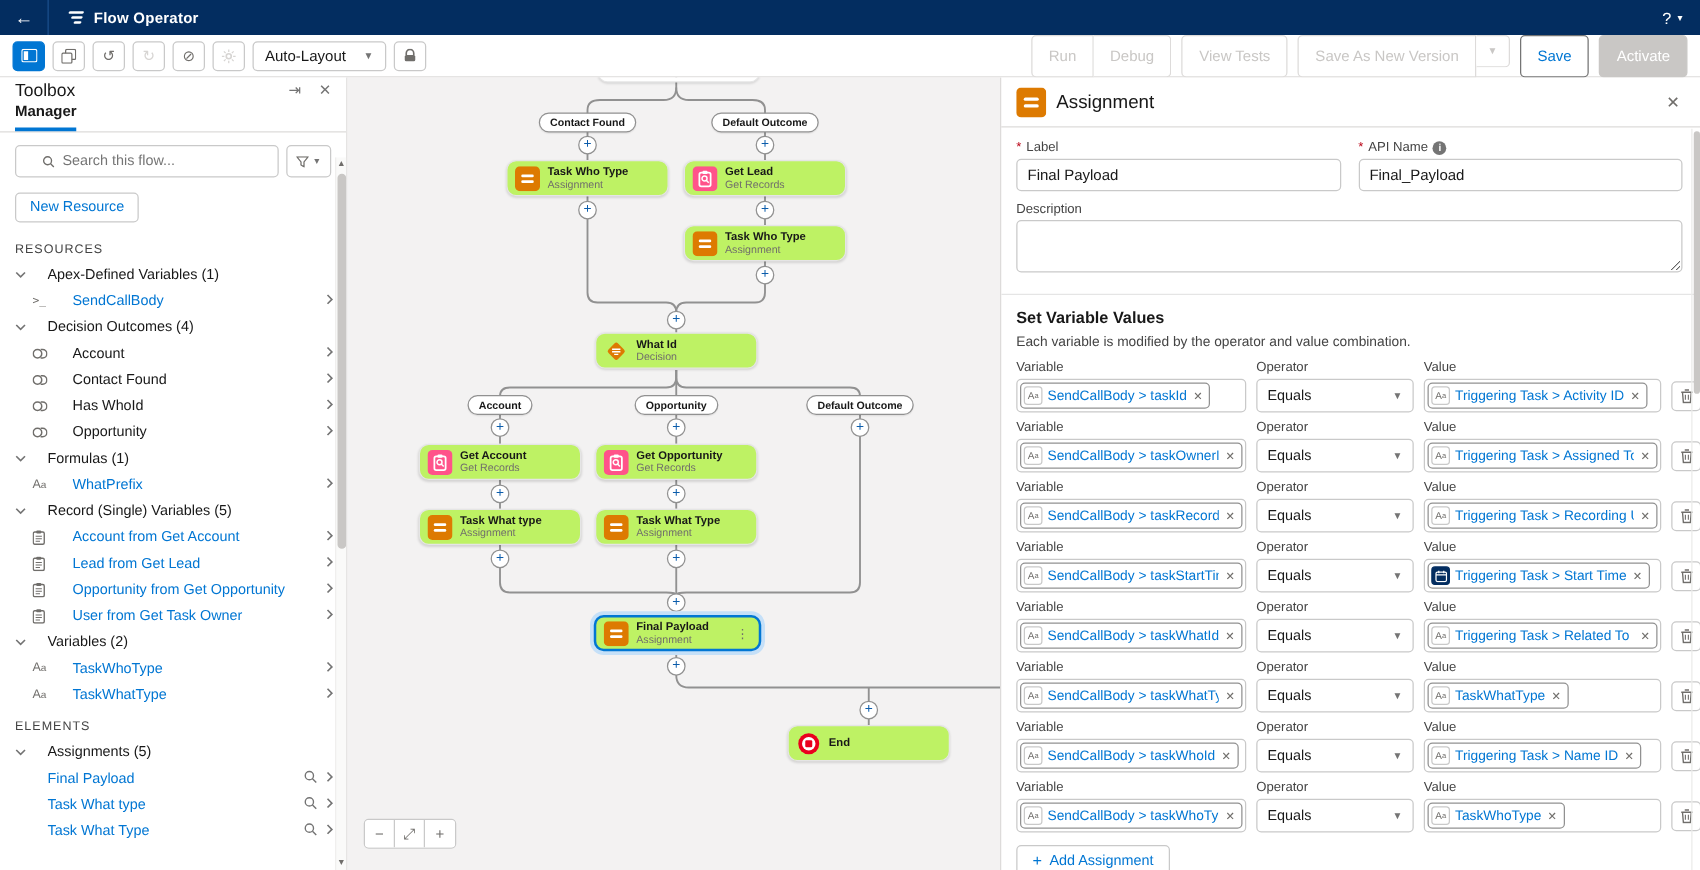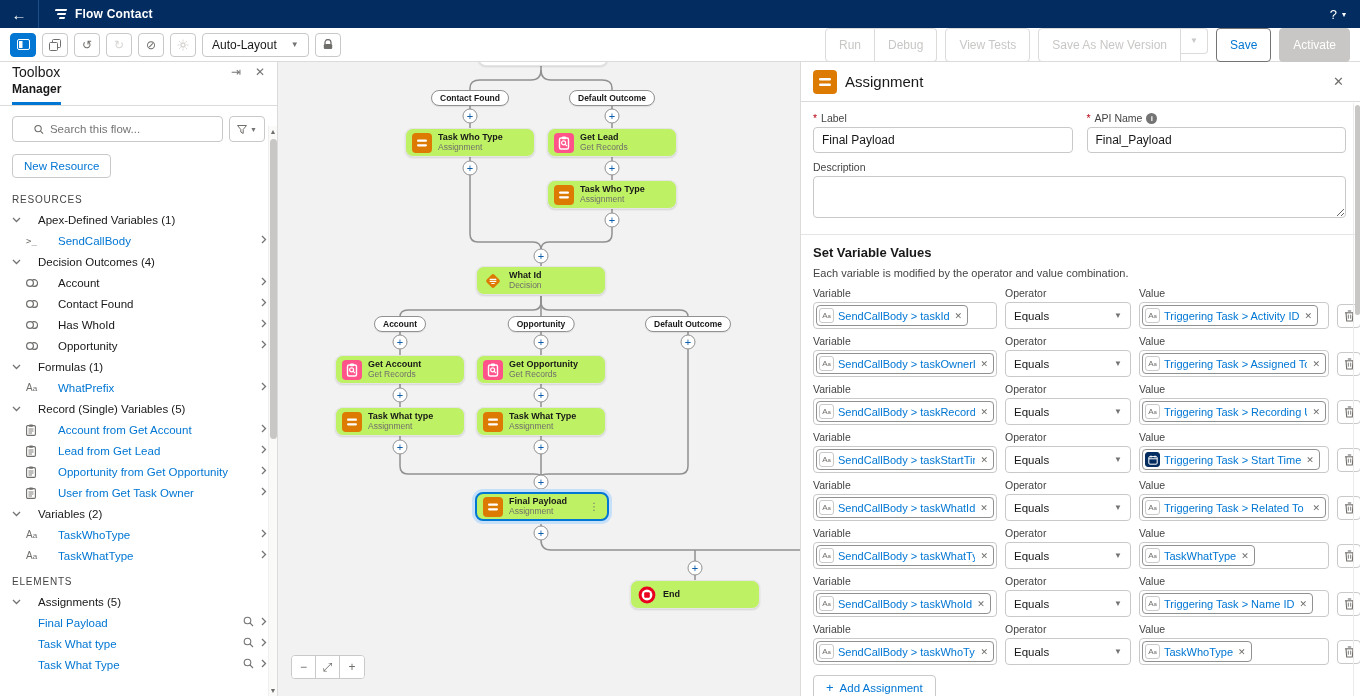--- a/index.html
+++ b/index.html
@@ -120,21 +120,21 @@
 <body>
 
 <div class="app-header">
   <div class="back-btn">←</div>
   <div class="hdr-sep"></div>
   <div class="flow-logo">
       <i></i>
       <i></i>
       <i></i>
     </div>
-  <div class="app-title">Flow Contact</div>
+  <div class="app-title">Flow Operator</div>
   <div class="hdr-right">
     <span>?</span>
     <span class="hdr-caret">▾</span>
   </div>
 </div>
 
 <div class="toolbar">
   <div class="tb-btn active">
     <svg width="13" height="11" viewBox="0 0 13 11">
         <rect x="0.5" y="0.5" width="12" height="10" rx="1.5" fill="none" stroke="#fff"></rect>

